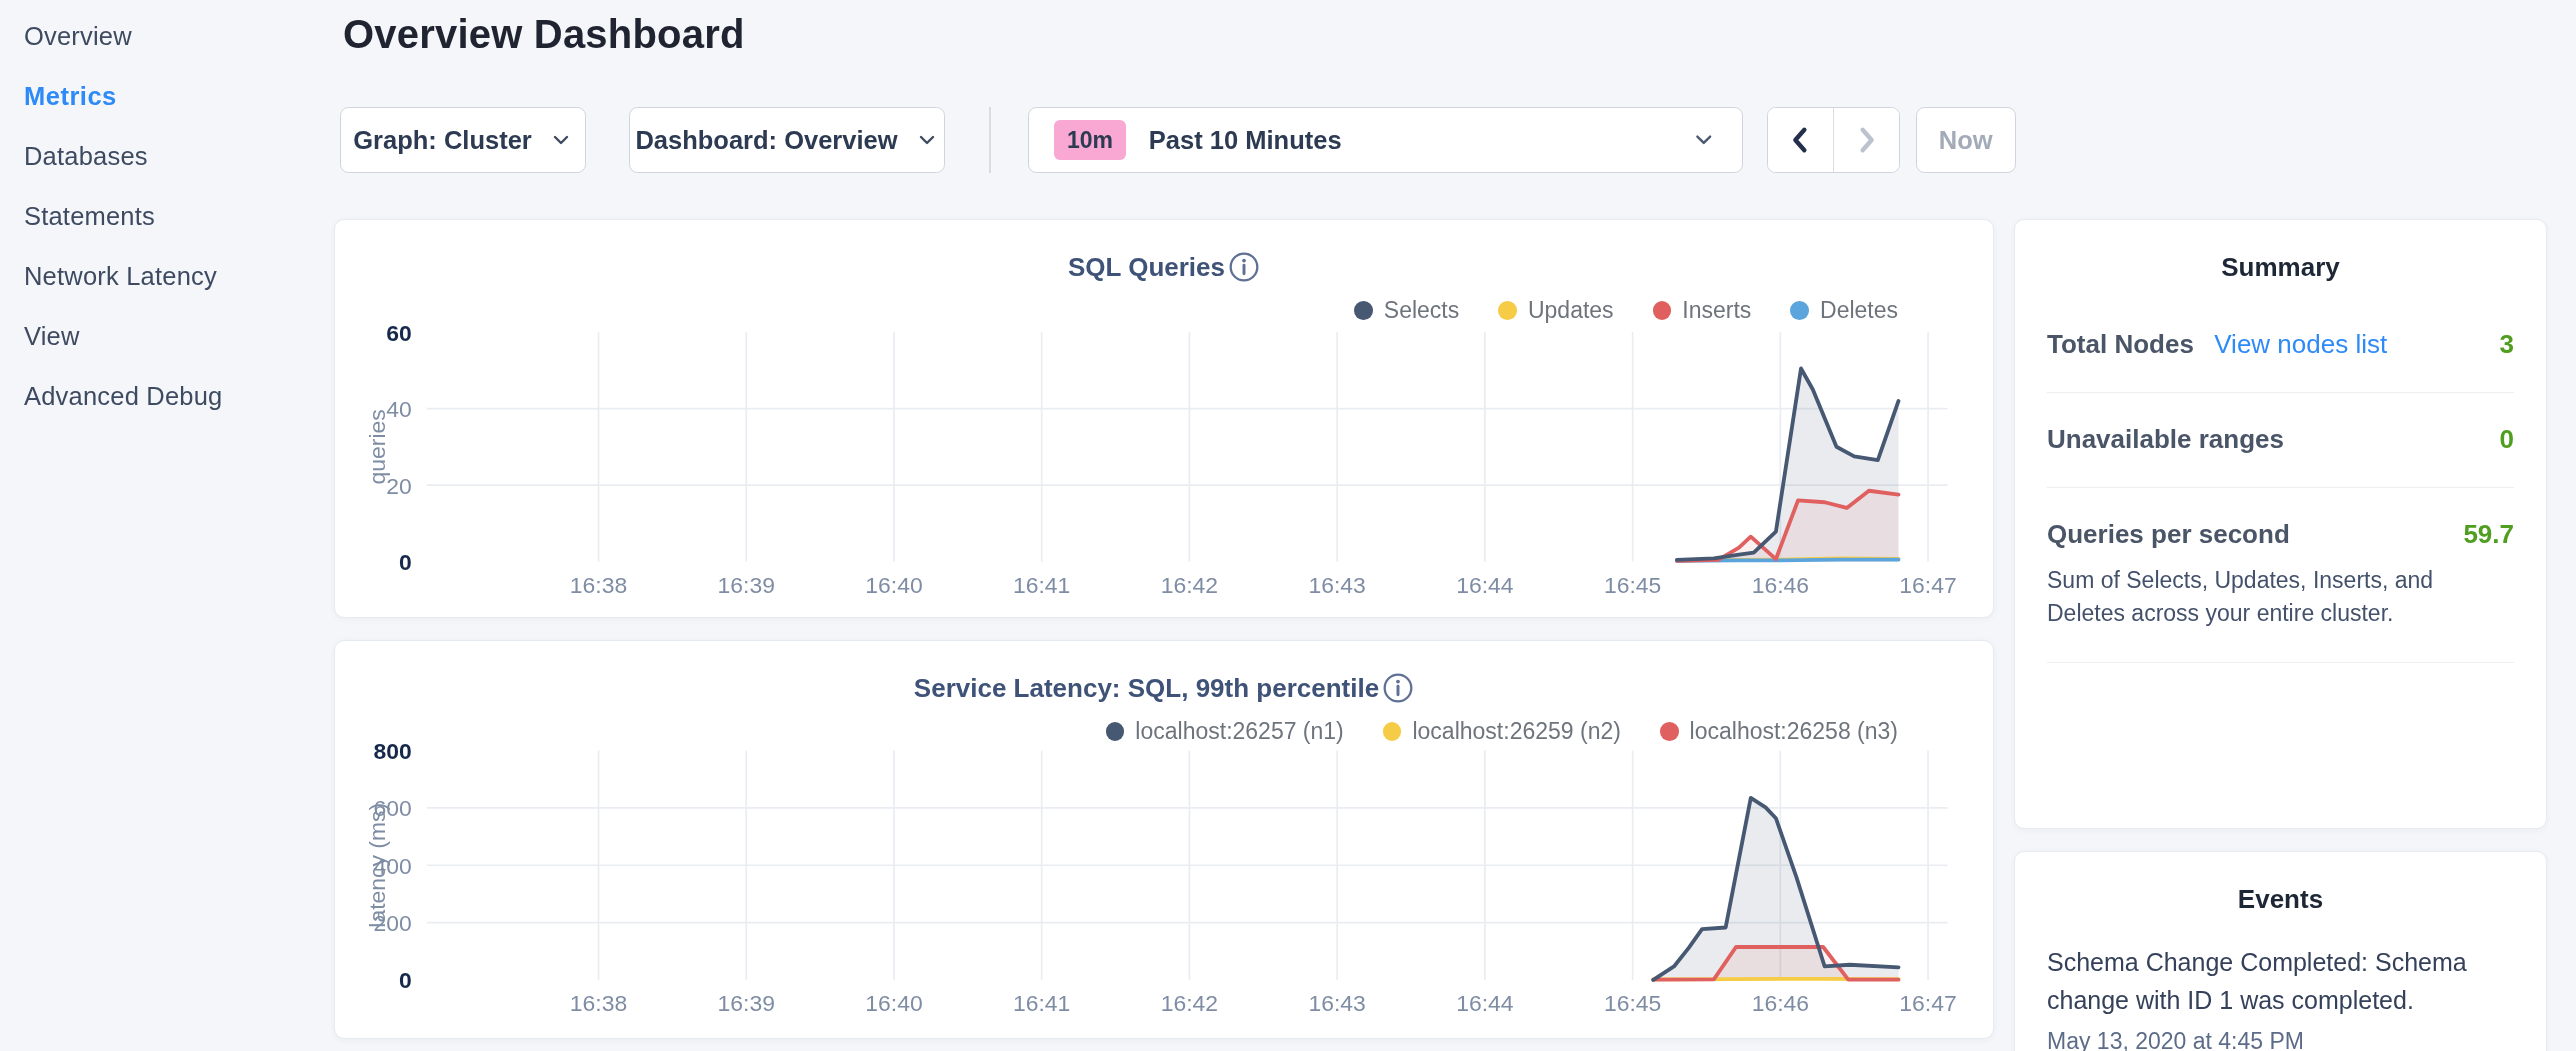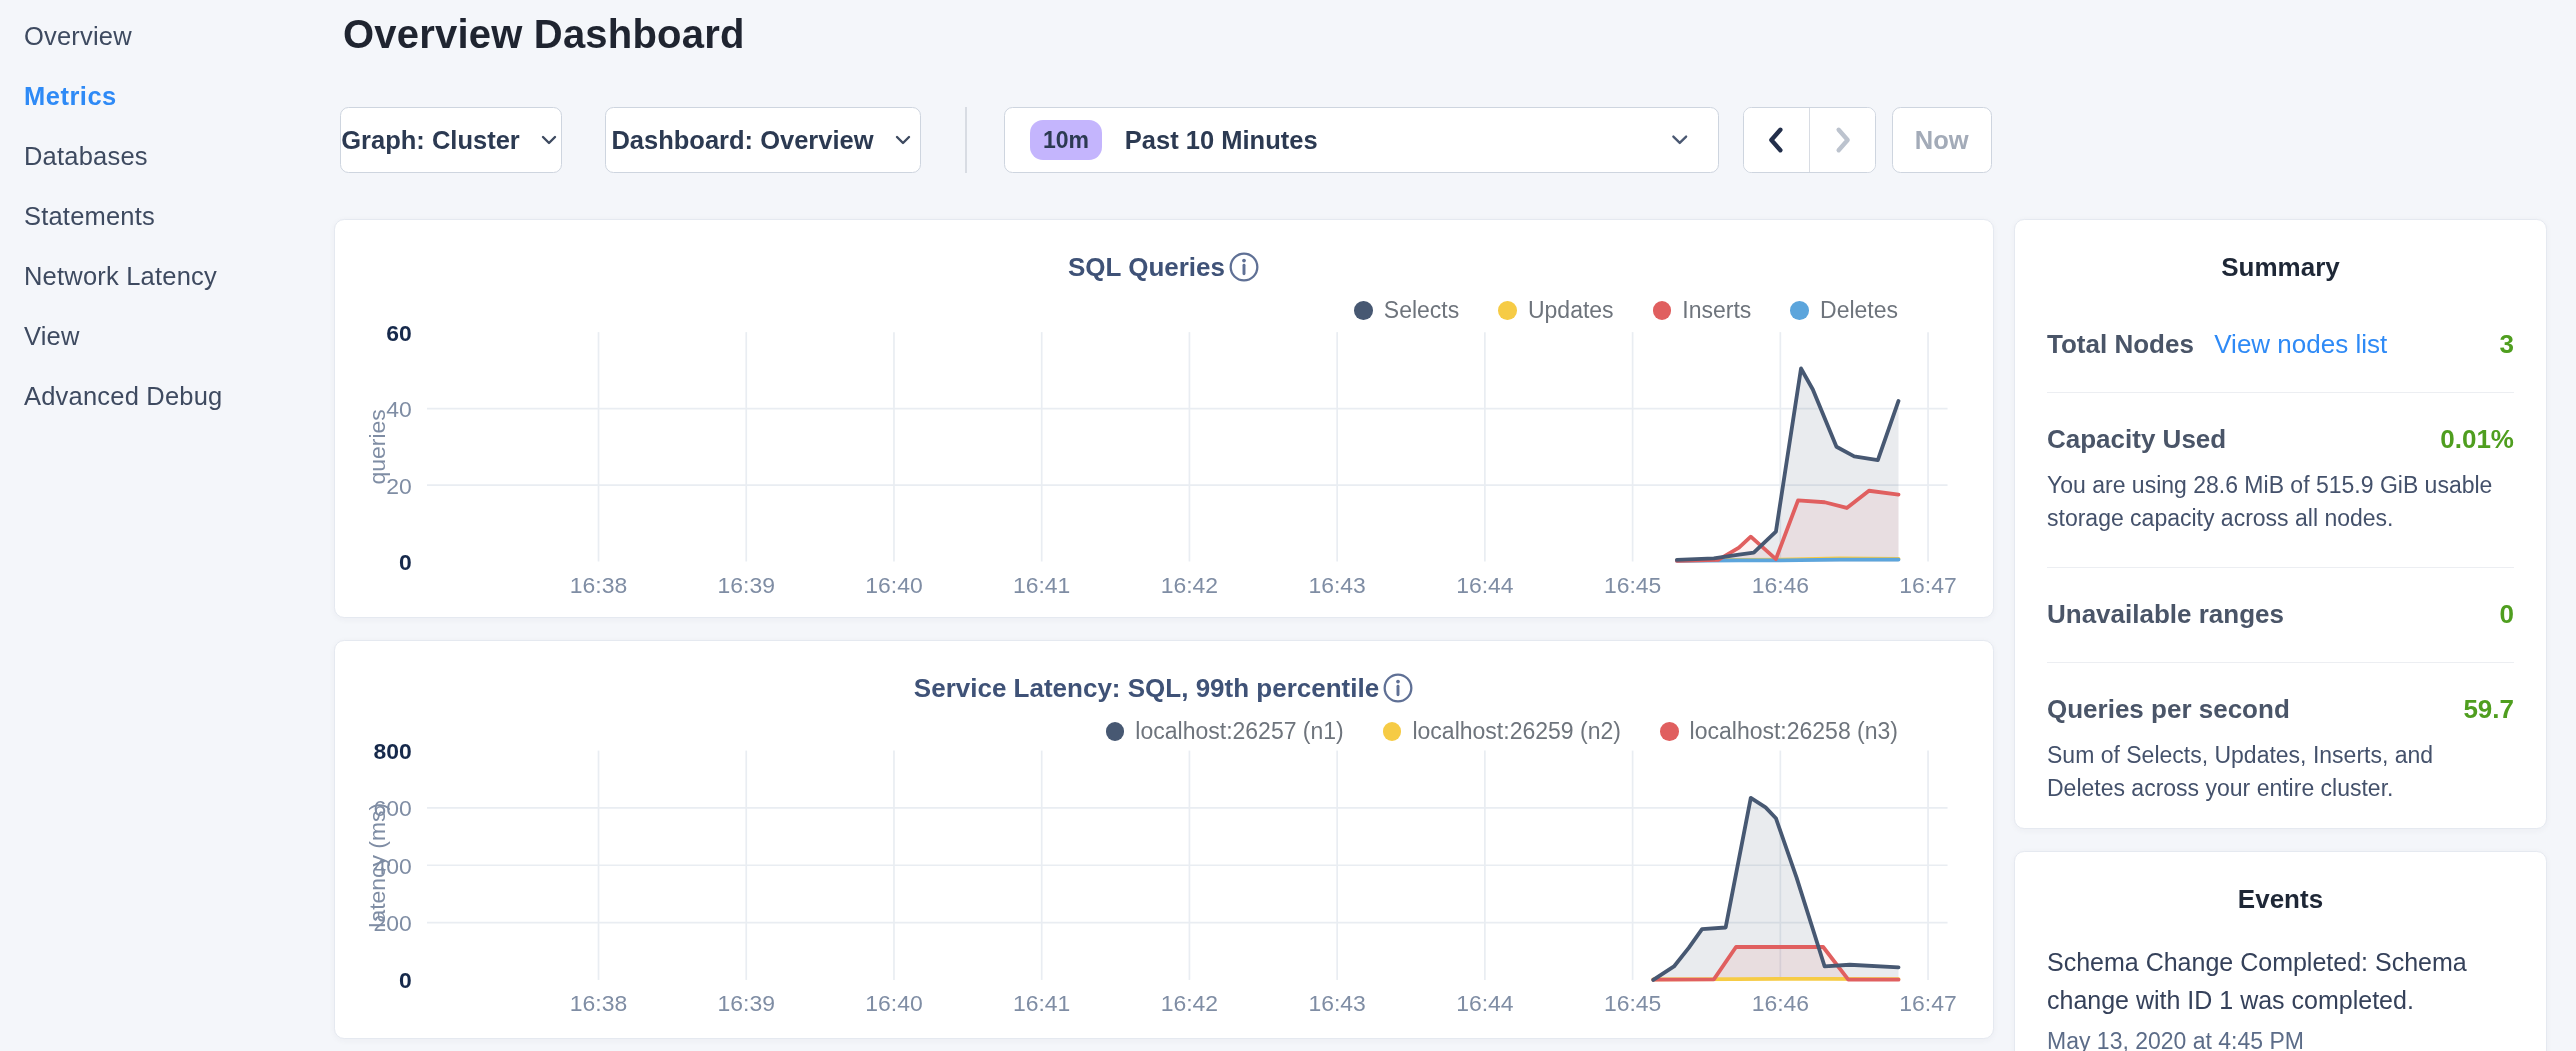--- a/index.html
+++ b/index.html
@@ -27,26 +27,26 @@
   }
 
   
   .controls { position:absolute; left:340px; top:107px; height:66px; display:flex; align-items:stretch; }
   .ctl-btn {
     background:#fff; border:1.7px solid #ced5df; border-radius:8.5px;
     display:flex; align-items:center; justify-content:center;
     font-size:25.5px; font-weight:700; color:#2c3a52; cursor:pointer;
     font-family:inherit;
   }
-  .dropdown-graph { width:222px; gap:17px;text-align:center; }
+  .dropdown-graph { width:246px; gap:17px;text-align:center; }
   .dropdown-dashboard { width:316px; margin-left:43px; gap:17px; }
   .vdivider { width:1.7px; background:#d8dce3; margin-left:44px; margin-right:37px; }
   .time-select { width:715px; justify-content:flex-start; padding:0 25.5px; }
   .time-badge {
-    background:#c4b5fd; border-radius:13px; padding:6.8px 12.8px;
+    background:#f9a8d4; border-radius:6px; padding:6.8px 12.8px;
     font-size:23px; font-weight:700; color:#2c3a52;
   }
   .time-label { margin-left:23px; font-size:25.5px; font-weight:700; color:#2c3a52; }
   .time-caret { margin-left:auto; }
   .step-group {
     margin-left:24px; width:133px; display:flex;
     border:1.7px solid #ced5df; border-radius:8.5px; background:#fff; overflow:hidden;
   }
   .step-btn { flex:1; display:flex; align-items:center; justify-content:center; background:#fff; border:none; cursor:pointer; }
   .step-btn + .step-btn { border-left:1.7px solid #d8dce3; }
@@ -295,27 +295,20 @@
   <h3 class="card-heading">Summary</h3>
 
   <div class="sum-section first">
     <div class="sum-row">
       <span class="sum-label">Total Nodes</span>
       <a class="sum-link">View nodes list</a>
       <span class="sum-value">3</span>
     </div>
   </div>
 
-  <div class="sum-section">
-    <div class="sum-row">
-      <span class="sum-label">Capacity Used</span>
-      <span class="sum-value">0.01%</span>
-    </div>
-    <div class="sum-desc">You are using 28.6 MiB of 515.9 GiB usable storage capacity across all nodes.</div>
-  </div>
 
   <div class="sum-section">
     <div class="sum-row">
       <span class="sum-label">Unavailable ranges</span>
       <span class="sum-value">0</span>
     </div>
   </div>
 
   <div class="sum-section">
     <div class="sum-row">

